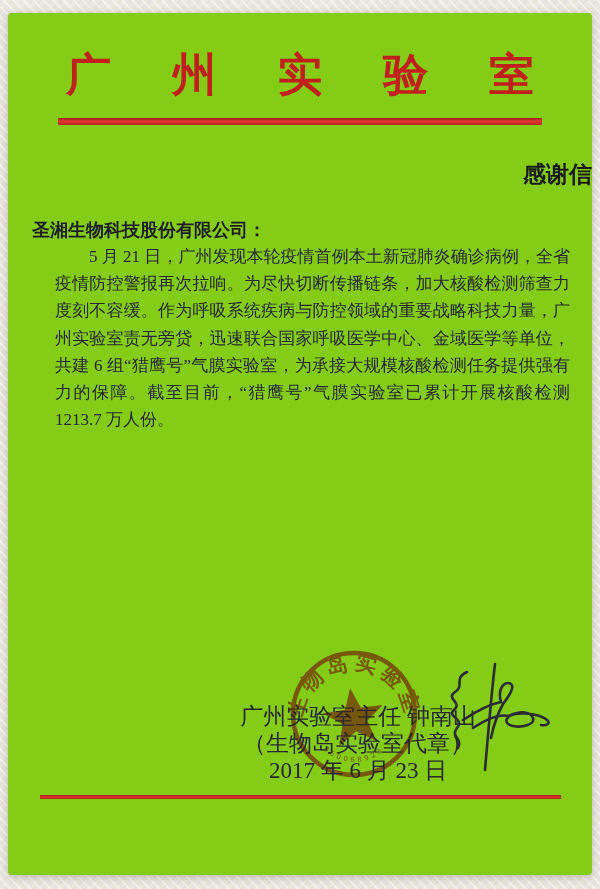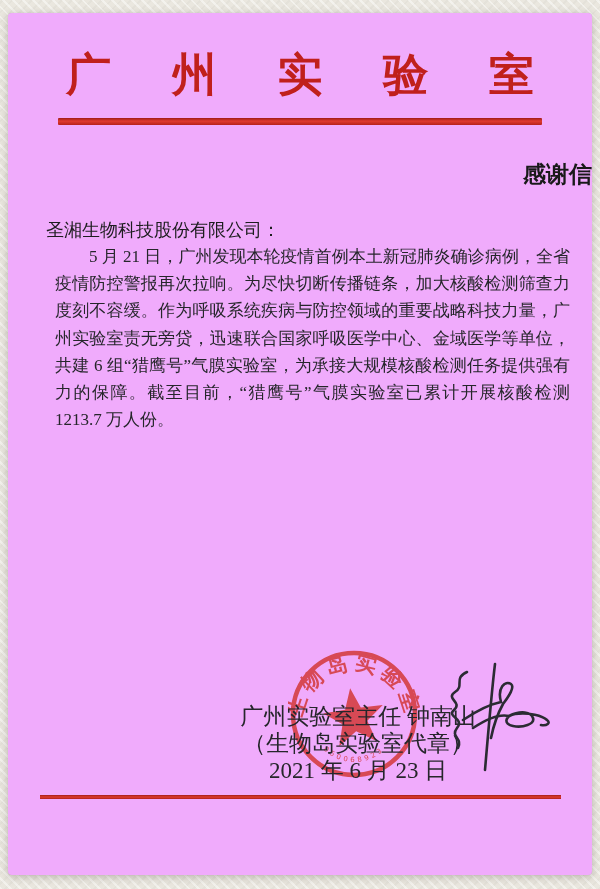--- a/index.html
+++ b/index.html
@@ -6,39 +6,39 @@
   body{
     width:600px;height:889px;position:relative;overflow:hidden;
     font-family:"Liberation Serif","DejaVu Serif",serif;
     background-color:#eae7df;
     background-image:
       repeating-linear-gradient(45deg, rgba(255,255,255,.45) 0 2px, rgba(0,0,0,0) 2px 7px),
       repeating-linear-gradient(-45deg, rgba(0,0,0,.025) 0 2px, rgba(0,0,0,0) 2px 7px);
   }
   .paper{
     position:absolute;left:8px;top:13px;width:584px;height:862px;
-    background:#f0abfc;border-radius:4px;
+    background:#84cc16;border-radius:4px;
     box-shadow:0 2px 9px rgba(60,50,40,.28), 0 0 1px rgba(0,0,0,.15);
   }
   .letterhead-title{
     margin:40px 0 0 0;text-align:center;
     color:#c0201c;font-weight:700;font-size:45px;line-height:1;
     letter-spacing:.55em;padding-left:.55em;white-space:nowrap;
   }
   .letterhead-rule{
     margin:20px auto 0 auto;width:484px;height:7px;border-radius:1px;
     background:linear-gradient(to bottom,#9e1b17 0%,#e03a30 45%,#b7211c 100%);
   }
   .letter-title{
     margin:38px 0 0 4px;text-align:right;
     color:#191919;font-weight:700;font-size:23px;line-height:1;
   }
   .recipient{
-    margin:32px 44px 0 38px;
-    color:#1d1d1f;font-weight:400;font-size:18px;line-height:25px;
+    margin:32px 44px 0 24px;
+    color:#1d1d1f;font-weight:700;font-size:18px;line-height:25px;
   }
   .body-text{margin:0 22px 0 47px;}
   .body-text p{
     margin:0;color:#26262b;font-size:17px;line-height:27.2px;
     text-align:justify;text-indent:2em;
   }
   .sign-block{
     position:absolute;left:225px;top:690px;width:250px;
     text-align:center;color:#26262b;font-size:23px;line-height:27px;
     white-space:nowrap;
@@ -86,21 +86,21 @@
       <textPath href="#seal-arc-top" startOffset="50%" text-anchor="middle">生物岛实验室</textPath>
     </text>
     <text font-size="7" fill="#e2573e" letter-spacing="3" font-family="DejaVu Sans, sans-serif">
       <textPath href="#seal-arc-bottom" startOffset="50%" text-anchor="middle">050068923</textPath>
     </text>
   </svg>
 
   <div class="sign-block">
     <div>广州实验室主任  钟南山</div>
     <div>（生物岛实验室代章）</div>
-    <div>2021 年 6 月 23 日</div>
+    <div>2017 年 6 月 23 日</div>
   </div>
 
   <svg class="signature-scrawl" viewBox="0 0 115 125" aria-hidden="true">
     <g fill="none" stroke="#2b2b33" stroke-width="2.6" stroke-linecap="round">
       <path d="M24 14 C10 20 22 28 12 34 C2 41 20 44 11 52 C3 59 22 60 14 70 C7 79 20 80 15 90"></path>
       <path d="M52 6 C49 30 46 65 42 112"></path>
       <path d="M20 62 C35 52 48 46 58 44 C54 30 62 22 68 26 C72 29 66 38 60 46 C55 55 50 70 48 80"></path>
       <path d="M30 70 C45 60 58 56 66 58 C78 52 88 54 90 60 C92 66 80 70 70 68 C60 66 62 58 72 56 C86 54 100 58 104 62 C108 65 104 68 98 67"></path>
     </g>
   </svg>

